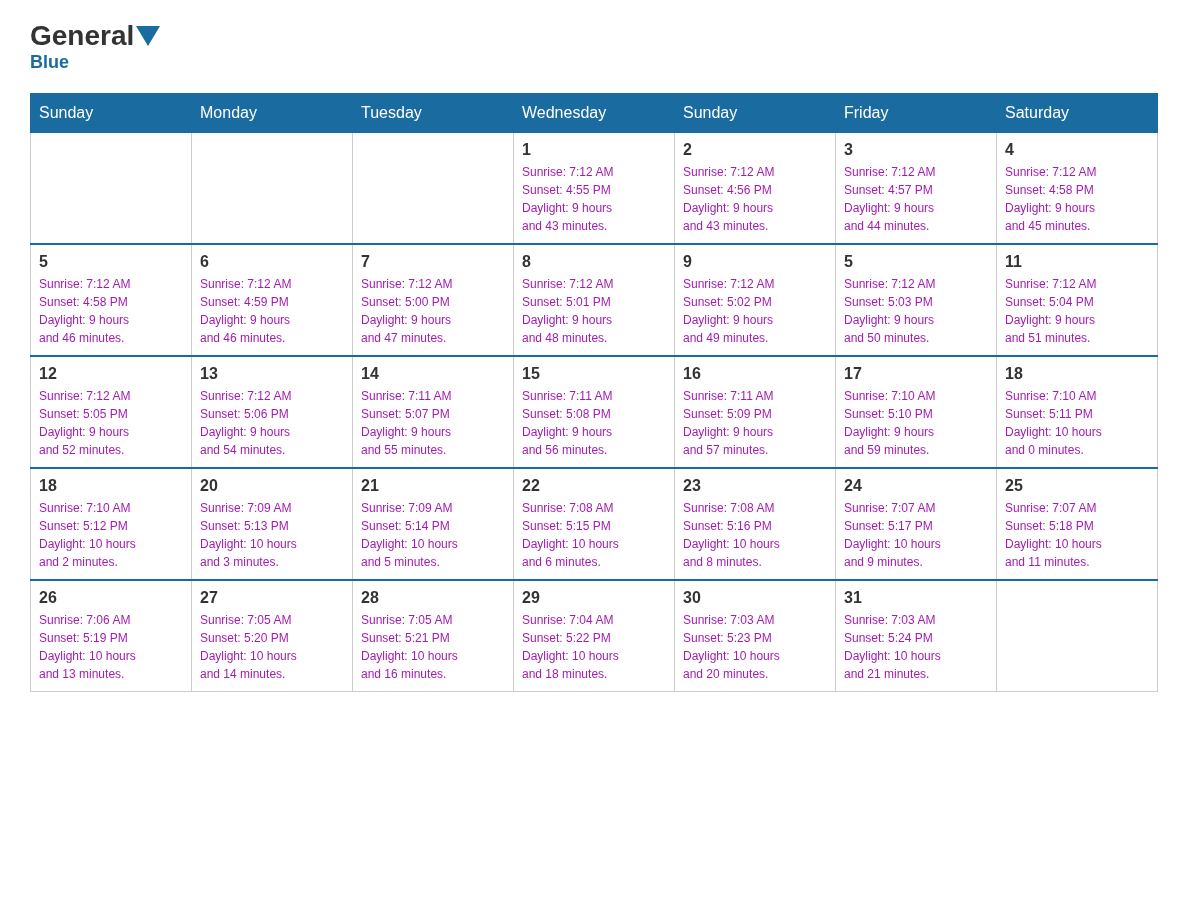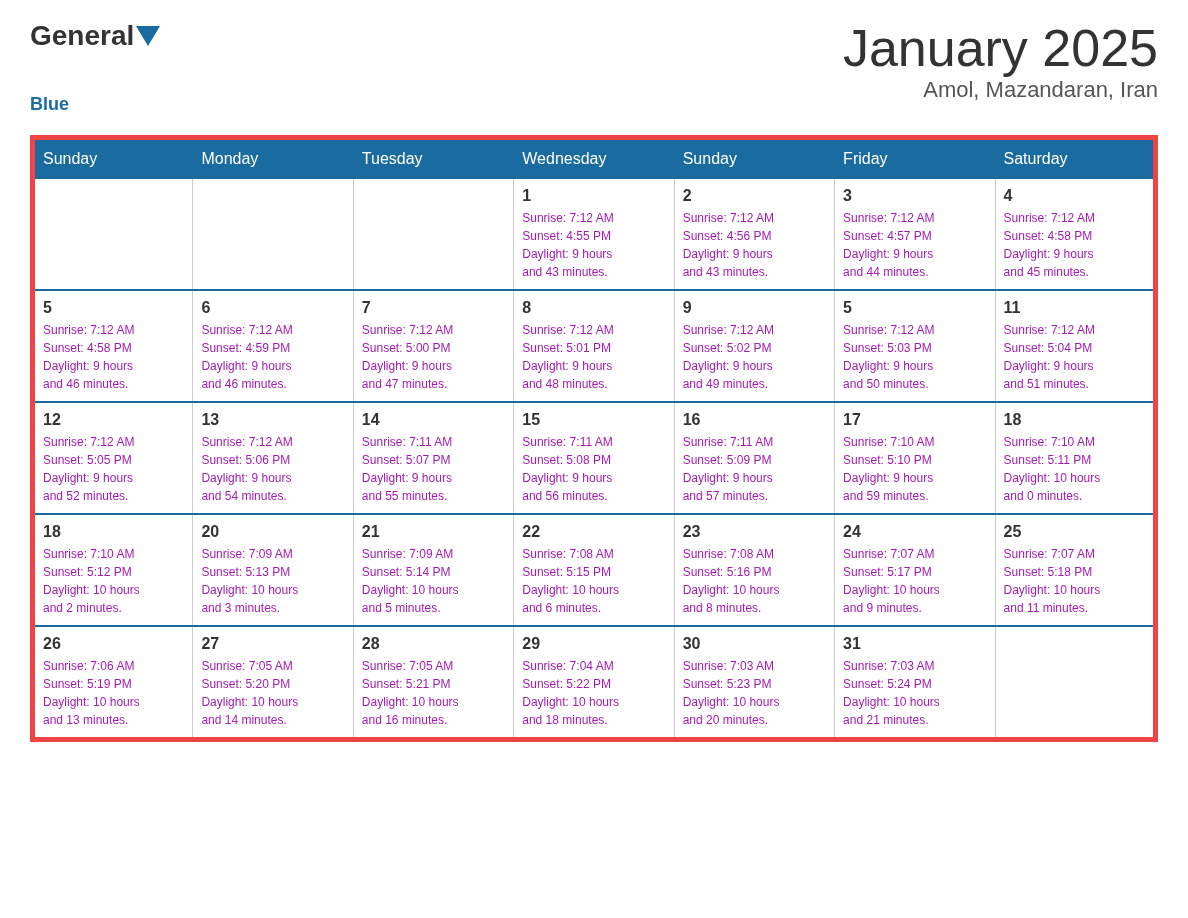--- a/index.html
+++ b/index.html
@@ -13,21 +13,20 @@
     .header {
       display: flex;
       justify-content: space-between;
       align-items: flex-start;
       margin-bottom: 20px;
     }
     .logo {
       display: flex;
       flex-direction: column;
       align-items: flex-start;
-      gap: 42px;
     }
     .logo-text {
       display: flex;
       align-items: center;
       font-size: 28px;
       font-weight: bold;
       color: #333;
     }
     .logo-general { color: #333; }
     .logo-triangle {
@@ -53,21 +52,21 @@
       color: #333;
       line-height: 1.1;
     }
     .location-title {
       font-size: 22px;
       color: #555;
     }
     .calendar {
       width: 100%;
       border-collapse: collapse;
-      border: 5px solid #ef4444;
+      border: 1px solid #ef4444;
       padding-left: 32px;
     }
     .calendar th {
       background-color: #1a6ba0;
       color: #fff;
       padding: 10px 8px;
       font-size: 16px;
       font-weight: normal;
       border: 1px solid #1a6ba0;
       text-align: left;
@@ -101,24 +100,20 @@
 </head>
 <body>
 
 <div class="header">
   <div class="logo">
     <div class="logo-text">
       <span class="logo-general">General</span>
       <span class="logo-triangle"></span>
     </div>
     <span class="logo-blue">Blue</span>
-  </div>
-  <div class="title-block">
-    <div class="month-title">January 2025</div>
-    <div class="location-title">Amol, Mazandaran, Iran</div>
   </div>
 </div>
 
 <table class="calendar">
   <thead>
     <tr>
     <th>Sunday</th>
         <th>Monday</th>
         <th>Tuesday</th>
         <th>Wednesday</th>

